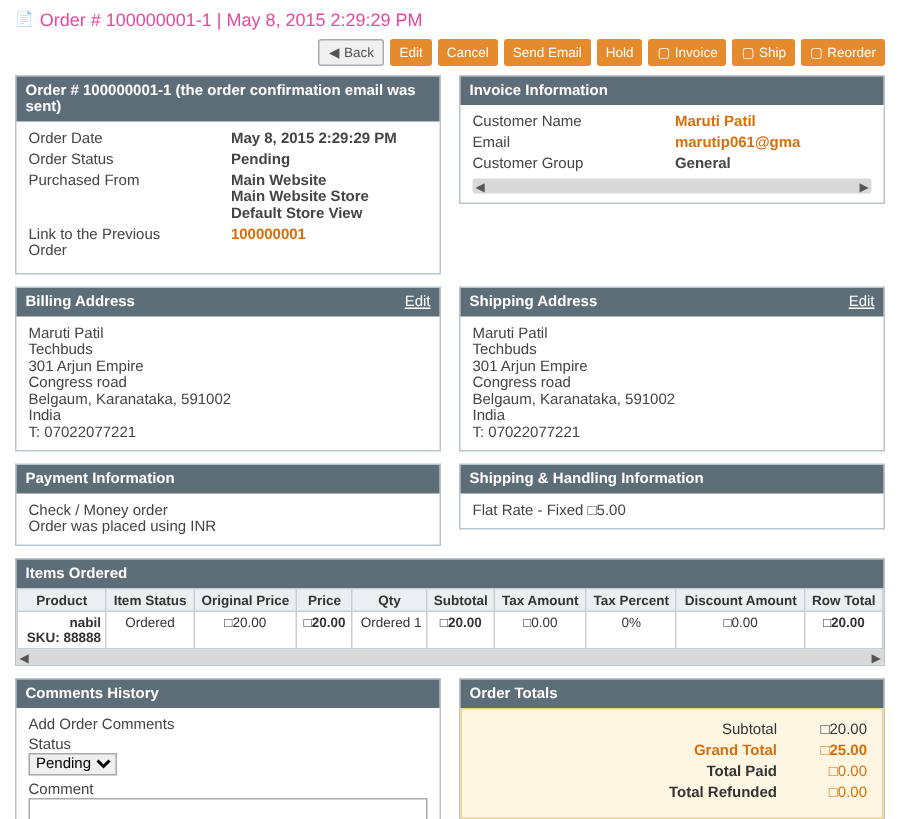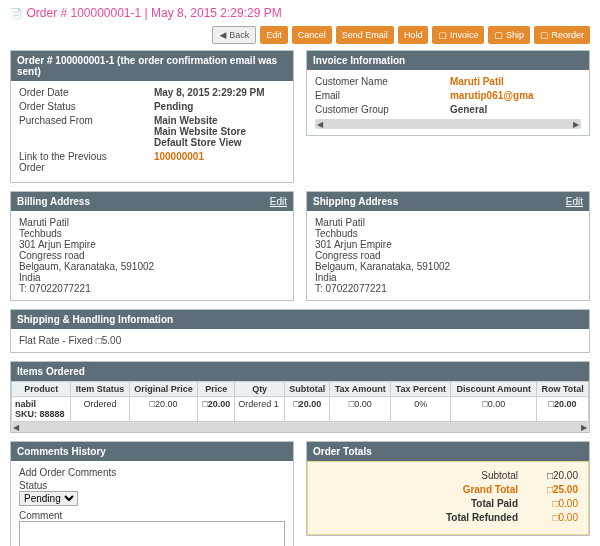--- a/index.html
+++ b/index.html
@@ -20,21 +20,21 @@
   .kv { display:flex; margin-bottom:3px;gap:40px; }
   .kv .k { width:42%; color:#444;}
   .kv .v { width:58%; font-weight:bold;}
   a.link { color:#d96f0a; text-decoration:none; }
   .faux-scroll { background:#d9d9d9; height:10px; margin:4px 0 0 0; position:relative; border-radius:2px;}
   .faux-scroll .arrow{position:absolute;top:0;width:10px;height:10px;display:flex;align-items:center;justify-content:center;font-size:8px;color:#555;}
   .faux-scroll .arrow.l{left:0;} .faux-scroll .arrow.r{right:0;}
   table.items { width:100%; border-collapse:collapse; font-size:9px;}
   table.items th{ background:#eceff1; border:1px solid #c7cfd4; padding:2px 3px; font-weight:bold; text-align:center;}
   table.items td{ border:1px solid #c7cfd4; padding:2px 3px; vertical-align:top; text-align:center;}
-  table.items td.left{text-align:left;}
+  table.items td.left{text-align:right;}
   .totals-box { background:#fdf6e3; border:1px solid #e7d38a; padding:8px 10px;}
   .totals-box .trow { display:flex; justify-content:flex-end; gap:10px; margin-bottom:3px;}
   .totals-box .trow .lbl{ min-width:120px; text-align:right;}
   .totals-box .trow .val{ min-width:50px; text-align:right;}
   .totals-box .grand .lbl, .totals-box .grand .val { font-weight:bold; color:#d96f0a;}
   textarea.comment { width:100%; height:50px; font-size:10px; border:1px solid #aaa; resize:none;}
   select { font-size:10px; border:1px solid #aaa; }
 </style>
 </head>
 <body>
@@ -135,20 +135,27 @@
 301 Arjun Empire
 Congress road
 Belgaum, Karanataka, 591002
 India
 T: 07022077221</div>
       </div>
     </div>
   </div>
 
   <div class="two-col">
+    <div class="col">
+      <div class="box">
+        <div class="box-head">Payment Information</div>
+        <div class="box-body" style="white-space:pre-line">Check / Money order
+Order was placed using INR</div>
+      </div>
+    </div>
     <div class="col">
       <div class="box">
         <div class="box-head">Shipping &amp; Handling Information</div>
         <div class="box-body">Flat Rate - Fixed □5.00</div>
       </div>
     </div>
   </div>
 
   <div class="box">
     <div class="box-head">Items Ordered</div>

